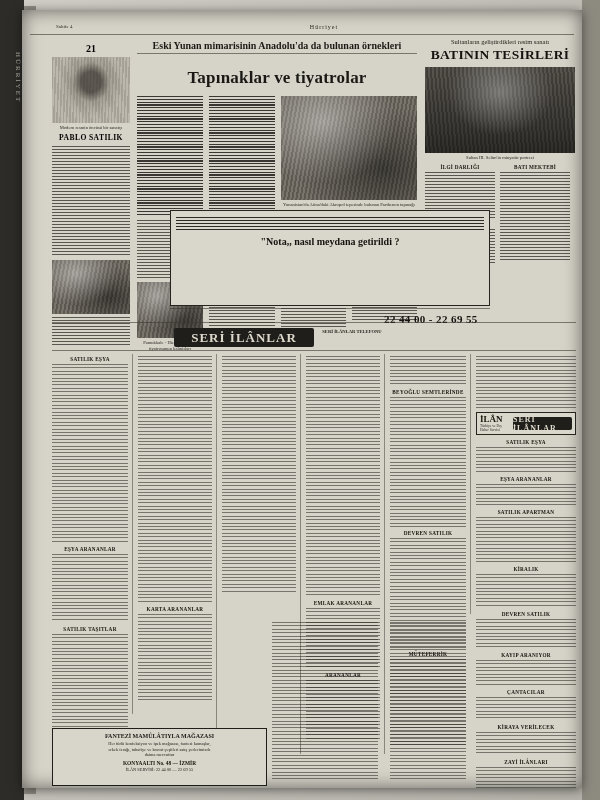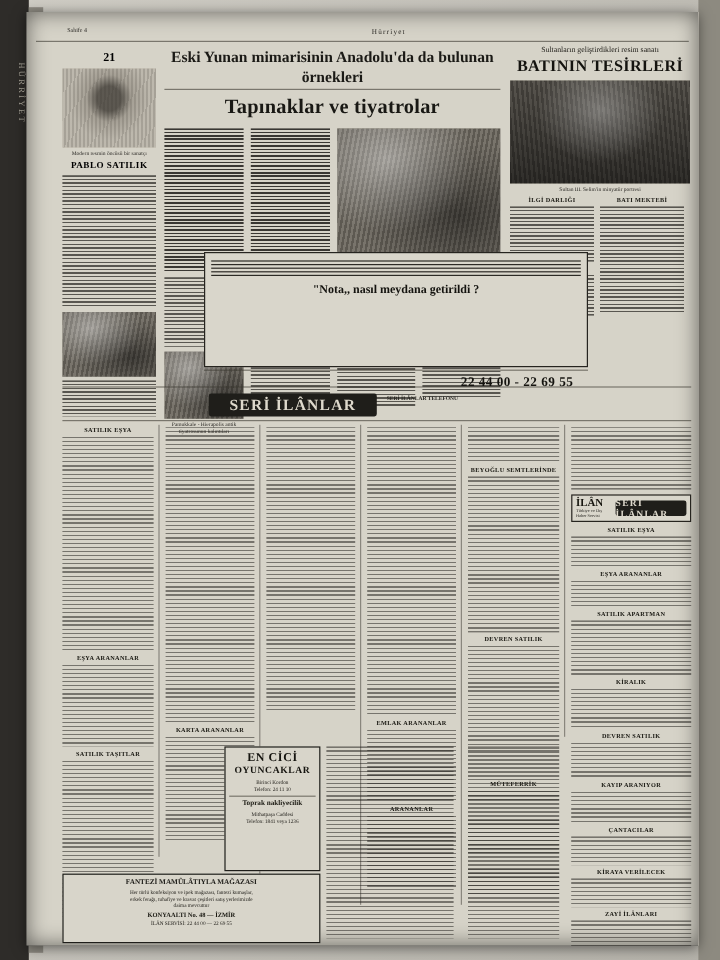--- a/index.html
+++ b/index.html
@@ -19,21 +19,21 @@
   .lines-l{background-image:repeating-linear-gradient(to bottom,
          rgba(40,38,34,.55) 0px, rgba(40,38,34,.55) 1px, rgba(0,0,0,0) 1px, rgba(0,0,0,0) 3.4px);}
   .lines-d{background-image:repeating-linear-gradient(to bottom,
          rgba(30,28,25,.85) 0px, rgba(30,28,25,.85) 1.2px, rgba(0,0,0,0) 1.2px, rgba(0,0,0,0) 2.8px);}
   .hdrbar{position:absolute;left:30px;top:14px;width:544px;height:9px;}
   .masthead{position:absolute;left:0;top:0;width:100%;text-align:center;font-size:6px;color:#2b2925;letter-spacing:1px;}
   .folio{position:absolute;left:4px;top:0;font-size:5px;color:#2b2925;}
   .sect{position:absolute;}
   h1,h2,h3,h4{margin:0;font-weight:bold;color:#191814;}
   .title-main{font-size:17px;letter-spacing:.2px;text-align:center;font-family:"Liberation Serif",serif;}
-  .kicker{font-size:13px;text-align:center;font-weight:bold;color:#1b1a16;}
+  .kicker{font-size:10px;text-align:center;font-weight:bold;color:#1b1a16;}
   .title-r{font-size:13.5px;text-align:center;letter-spacing:.3px;color:#14130f;}
   .title-r-small{font-size:6.5px;text-align:center;color:#24221d;}
   .photo{background:#6f6a61;position:relative;overflow:hidden;}
   .photo:before{content:"";position:absolute;inset:0;
      background:
       radial-gradient(ellipse at 30% 25%, rgba(255,255,255,.38), rgba(255,255,255,0) 55%),
       radial-gradient(ellipse at 75% 70%, rgba(0,0,0,.45), rgba(0,0,0,0) 60%),
       repeating-linear-gradient(100deg, rgba(0,0,0,.16) 0 2px, rgba(255,255,255,.07) 2px 4px);}
   .photo.dark:before{background:
       radial-gradient(ellipse at 50% 30%, rgba(255,255,255,.30), rgba(255,255,255,0) 50%),
@@ -87,21 +87,21 @@
       <div class="cap" style="margin-top:2px;">Modern resmin öncüsü bir sanatçı</div>
       <div class="center bigserif" style="font-size:7.6px;margin-top:2px;letter-spacing:.4px;">PABLO SATILIK</div>
       <div class="lines" style="height:110px;margin-top:4px;"></div>
       <div class="photo" style="height:54px;margin-top:4px;"></div>
       <div class="lines" style="height:30px;margin-top:3px;"></div>
     </div>
 
     <div class="sect" style="left:115px;top:30px;width:280px;">
       <div class="kicker">Eski Yunan mimarisinin Anadolu'da da bulunan örnekleri</div>
       <div class="hrule" style="position:relative;left:0;top:2px;width:100%;"></div>
-      <h1 class="title-main" style="margin-top:6px;">Tapınaklar ve tiyatrolar</h1>
+      <h1 class="title-main" style="margin-top:16px;">Tapınaklar ve tiyatrolar</h1>
 
       <div class="flex" style="margin-top:8px;gap:6px;">
         <div style="width:66px;">
           <div class="lines-d" style="height:120px;"></div>
           <div class="lines" style="height:58px;margin-top:4px;"></div>
           <div class="photo" style="height:56px;margin-top:4px;"></div>
           <div class="cap" style="margin-top:2px;">Pamukkale - Hierapolis antik tiyatrosunun kalıntıları</div>
         </div>
         <div style="width:66px;">
           <div class="lines-d" style="height:126px;"></div>
@@ -233,30 +233,20 @@
       <div class="colhead" style="margin-top:3px;">KAYIP ARANIYOR</div>
       <div class="lines-l" style="height:26px;margin-top:2px;"></div>
       <div class="colhead" style="margin-top:3px;">ÇANTACILAR</div>
       <div class="lines-l" style="height:24px;margin-top:2px;"></div>
       <div class="colhead" style="margin-top:3px;">KİRAYA VERİLECEK</div>
       <div class="lines-l" style="height:24px;margin-top:2px;"></div>
       <div class="colhead" style="margin-top:3px;">ZAYİ İLÂNLARI</div>
       <div class="lines-l" style="height:22px;margin-top:2px;"></div>
     </div>
 
-    <div class="sect adbox" style="left:165px;top:612px;width:80px;height:104px;padding:3px;box-sizing:border-box;">
-      <div class="adtitle">EN CİCİ</div>
-      <div class="adtitle" style="font-size:8px;">OYUNCAKLAR</div>
-      <div class="tiny center" style="margin-top:3px;">Birinci Kordon</div>
-      <div class="tiny center">Telefon: 24 11 10</div>
-      <div class="hrule" style="position:relative;left:0;top:3px;width:100%;"></div>
-      <div class="center" style="font-size:6px;font-weight:bold;margin-top:6px;color:#17160f;">Toprak nakliyecilik</div>
-      <div class="tiny center" style="margin-top:3px;">Mithatpaşa Caddesi</div>
-      <div class="tiny center">Telefon: 1841 veya 1236</div>
-    </div>
 
     <div class="sect adbox" style="left:30px;top:718px;width:215px;height:58px;padding:3px 6px;box-sizing:border-box;">
       <div class="adtitle-s" style="margin-top:1px;">FANTEZİ MAMÛLÂTIYLA MAĞAZASI</div>
       <div class="tiny center" style="margin-top:2px;">Her türlü konfeksiyon ve ipek mağazası, fantezi kumaşlar,</div>
       <div class="tiny center">erkek ferağı, tuhafiye ve kravat çeşitleri satış yerlerimizde</div>
       <div class="tiny center">daima mevcuttur</div>
       <div class="center" style="font-size:5.4px;font-weight:bold;margin-top:2px;color:#17160f;">KONYAALTI No. 48 — İZMİR</div>
       <div class="tiny center" style="margin-top:1px;">İLÂN SERVİSİ: 22 44 00 — 22 69 55</div>
     </div>
 

